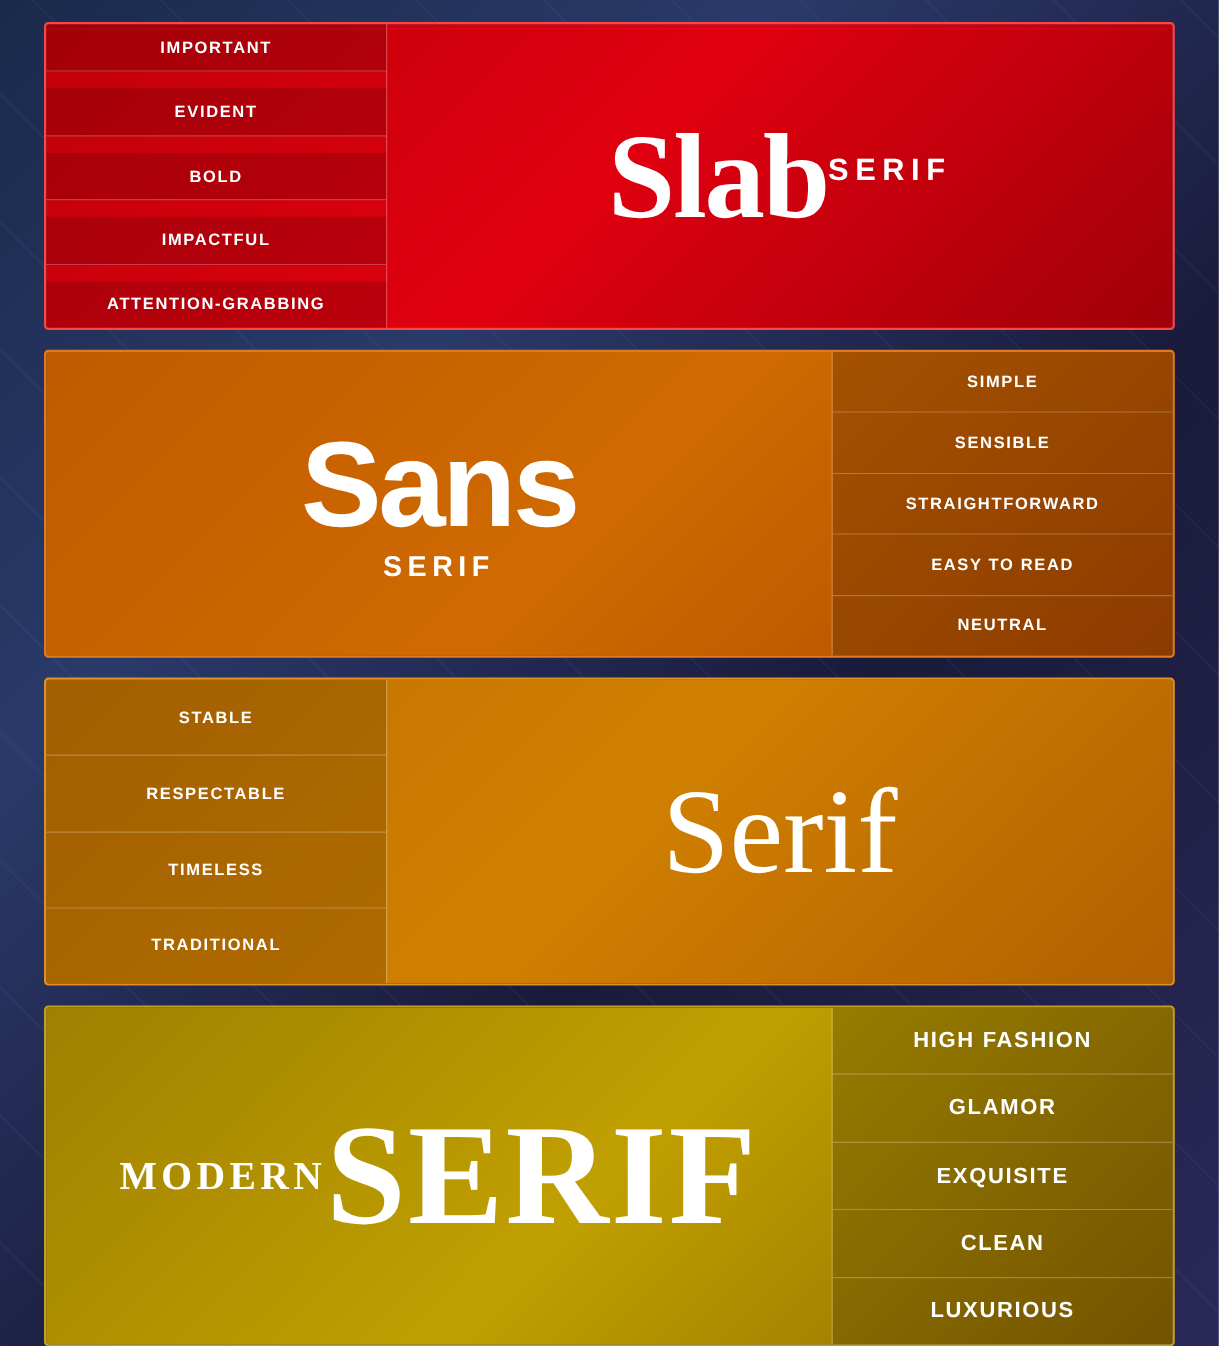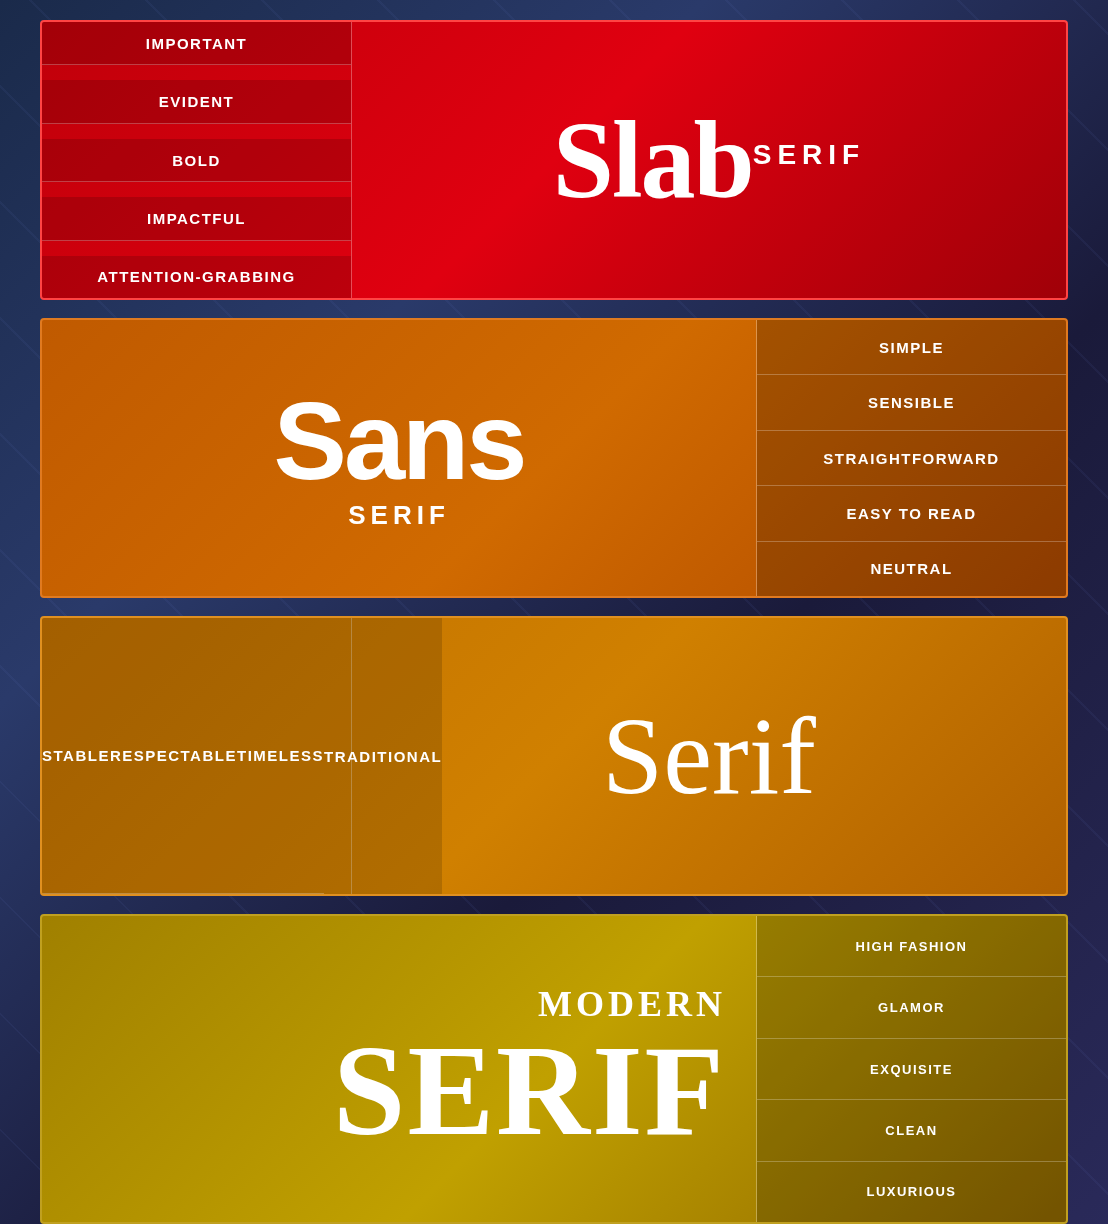--- a/index.html
+++ b/index.html
@@ -160,21 +160,21 @@
 
     
     .serif-card {
       background: linear-gradient(135deg, #c07000 0%, #d08000 50%, #b06000 100%);
       border: 2px solid #e09020;
       height: 280px;
     }
 
     .serif-card .left-list {
       display: flex;
-      flex-direction: row;
+      flex-direction: column;
       width: 310px;
       flex-shrink: 0;
       border-right: 1px solid rgba(255,255,255,0.3);
     }
 
     .serif-card .list-item {
       flex: 1;
       display: flex;
       align-items: center;
       justify-content: center;
@@ -210,22 +210,21 @@
     
     .modern-card {
       background: linear-gradient(135deg, #a08000 0%, #c0a000 50%, #906800 100%);
       border: 2px solid #c0a020;
       height: 310px;
     }
 
     .modern-card .left-title {
       flex: 1;
       display: flex;
-      flex-direction: column;
-      align-items: flex-end;
+      align-items: center;
       justify-content: center;
       padding: 20px 30px;
     }
 
     .modern-card .main-title-small {
       color: white;
       font-size: 36px;
       font-weight: bold;
       font-family: 'Times New Roman', Times, serif;
       letter-spacing: 4px;
@@ -248,21 +247,21 @@
       border-left: 1px solid rgba(255,255,255,0.3);
     }
 
     .modern-card .list-item {
       flex: 1;
       display: flex;
       align-items: center;
       justify-content: center;
       color: white;
       font-weight: bold;
-      font-size: 13px;
+      font-size: 20px;
       letter-spacing: 1.5px;
       border-bottom: 1px solid rgba(255,255,255,0.25);
       background: rgba(0,0,0,0.2);
     }
 
     .modern-card .list-item:last-child {
       border-bottom: none;
     }
   </style>
 </head>

